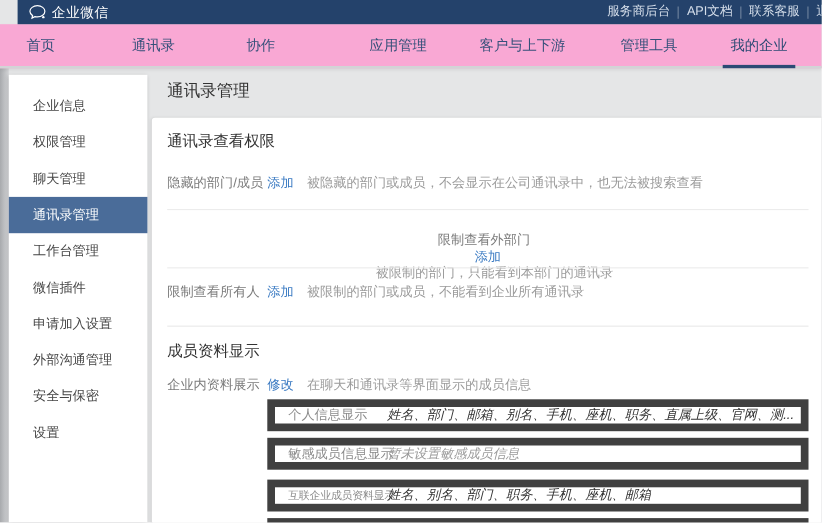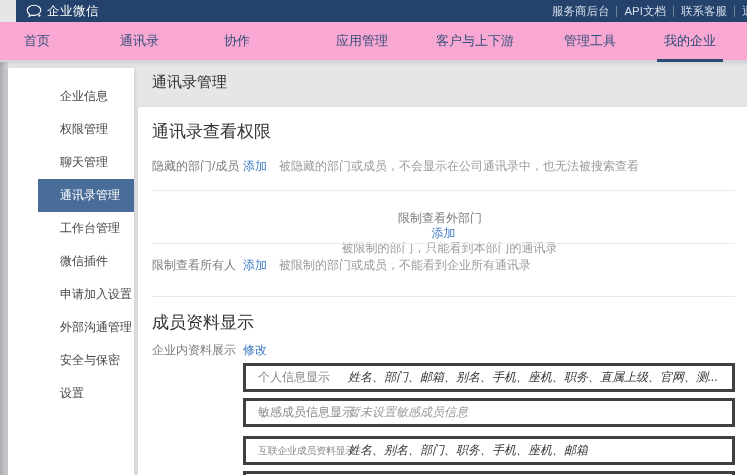--- a/index.html
+++ b/index.html
@@ -44,56 +44,56 @@
 
   
   .left-strip{
     position:absolute;left:0;top:62px;width:8px;bottom:0;
     background:linear-gradient(to right,#a8aaad,#d4d5d7);
   }
 
   
   .sidebar{
     position:absolute;left:8px;top:68px;width:126px;bottom:0;background:#fff;
-    box-shadow:0 1px 4px rgba(0,0,0,.18);padding-top:12px;box-sizing:border-box;z-index:2;padding-left:30px;
+    box-shadow:0 1px 4px rgba(0,0,0,.18);padding-top:12px;box-sizing:border-box;z-index:2;
   }
   .side-item{
     height:33px;line-height:33px;padding-left:22px;font-size:12px;color:#454545;
     cursor:pointer;white-space:nowrap;
   }
   .side-item.active{background:#4a6c99;color:#fff;}
 
   
   .page-title{position:absolute;left:152px;top:73px;font-size:15px;color:#333;z-index:2;}
 
   
   .panel{
     position:absolute;left:138px;top:107px;right:0;bottom:-20px;background:#fff;
     border-radius:3px 0 0 0;box-shadow:0 1px 3px rgba(0,0,0,.12);z-index:1;
   }
-  .sec-heading{position:absolute;left:14px;font-size:17px;color:#333;}
+  .sec-heading{position:absolute;left:14px;font-size:14px;color:#333;}
   .sec-heading-1{top:13px;}
   .sec-heading-2{top:204px;}
 
   .perm-row{
     position:absolute;left:14px;right:12px;display:flex;align-items:center;
     font-size:12px;line-height:15px;
   }
   .perm-row-1{top:52px;} .perm-row-2{top:104px;flex-direction:column;} .perm-row-3{top:151px;}
   .profile-row{top:236px;}
   .row-label{width:91px;flex:none;color:#7b7b7b;}
   .row-action{flex:none;color:#3a7ac2;cursor:pointer;}
   .row-desc{margin-left:12px;color:#9b9b9b;white-space:nowrap;overflow:hidden;}
 
   .divider{position:absolute;left:14px;right:12px;height:1px;background:#ececec;}
   .divider-1{top:83px;} .divider-2{top:136px;}
   .divider-section{top:189px;background:#e9e9e9;}
 
   .info-box{
-    position:absolute;left:105px;width:492px;height:29px;border:3px solid #404040;
+    position:absolute;left:105px;width:492px;height:29px;border:7px solid #404040;
     box-sizing:border-box;background:#fff;display:flex;align-items:center;
     font-size:12px;padding-left:12px;overflow:hidden;
   }
   .info-box-1{top:256px;} .info-box-2{top:291px;} .info-box-3{top:329px;}
   .info-box-4{top:364px;}
   .box-label{width:90px;flex:none;color:#8a8a8a;white-space:nowrap;}
   .info-box-3 .box-label{font-size:10px;letter-spacing:-.3px;}
   .box-value{color:#333;white-space:nowrap;overflow:hidden;font-style:italic;}
   .box-value.muted{color:#9a9a9a;}
 </style>
@@ -169,20 +169,21 @@
     <span class="row-desc">被限制的部门或成员，不能看到企业所有通讯录</span>
   </div>
 
   <div class="divider divider-section"></div>
 
   <div class="sec-heading sec-heading-2">成员资料显示</div>
 
   <div class="perm-row profile-row">
     <span class="row-label">企业内资料展示</span>
     <span class="row-action">修改</span>
+    <span class="row-desc">在聊天和通讯录等界面显示的成员信息</span>
   </div>
 
   <div class="info-box info-box-1">
     <span class="box-label">个人信息显示</span>
     <span class="box-value">姓名、部门、邮箱、别名、手机、座机、职务、直属上级、官网、测...</span>
   </div>
 
   <div class="info-box info-box-2">
     <span class="box-label">敏感成员信息显示</span>
     <span class="box-value muted">暂未设置敏感成员信息</span>

